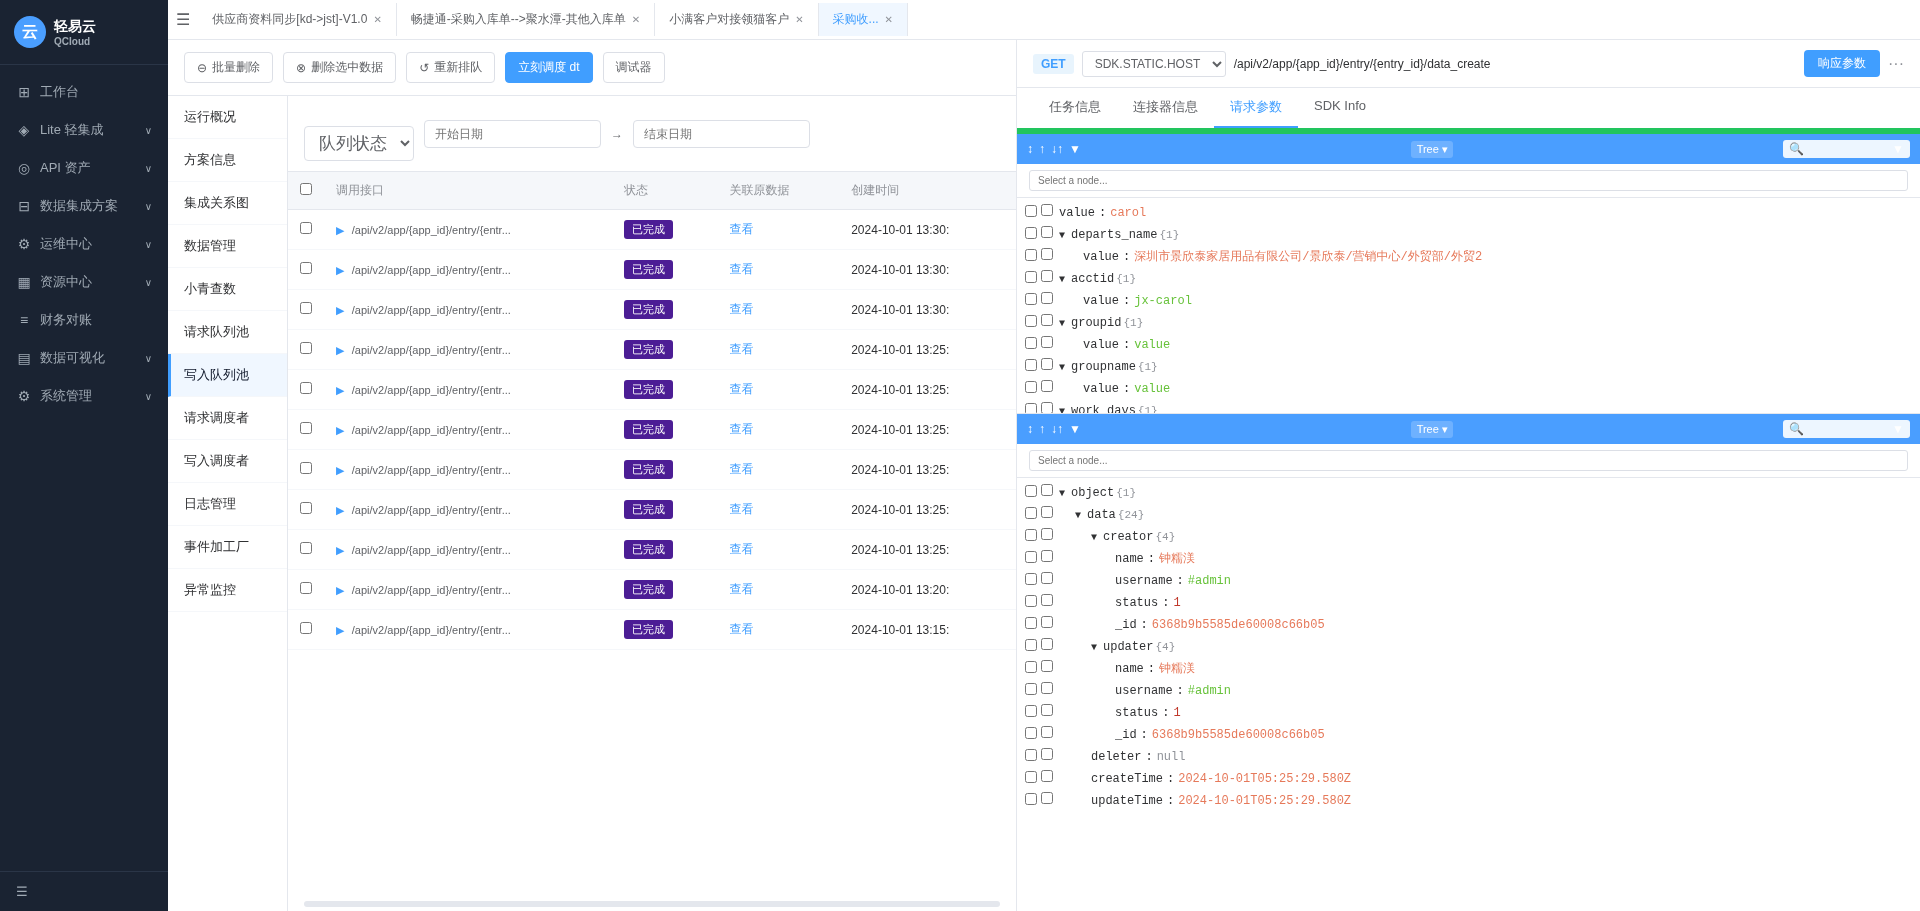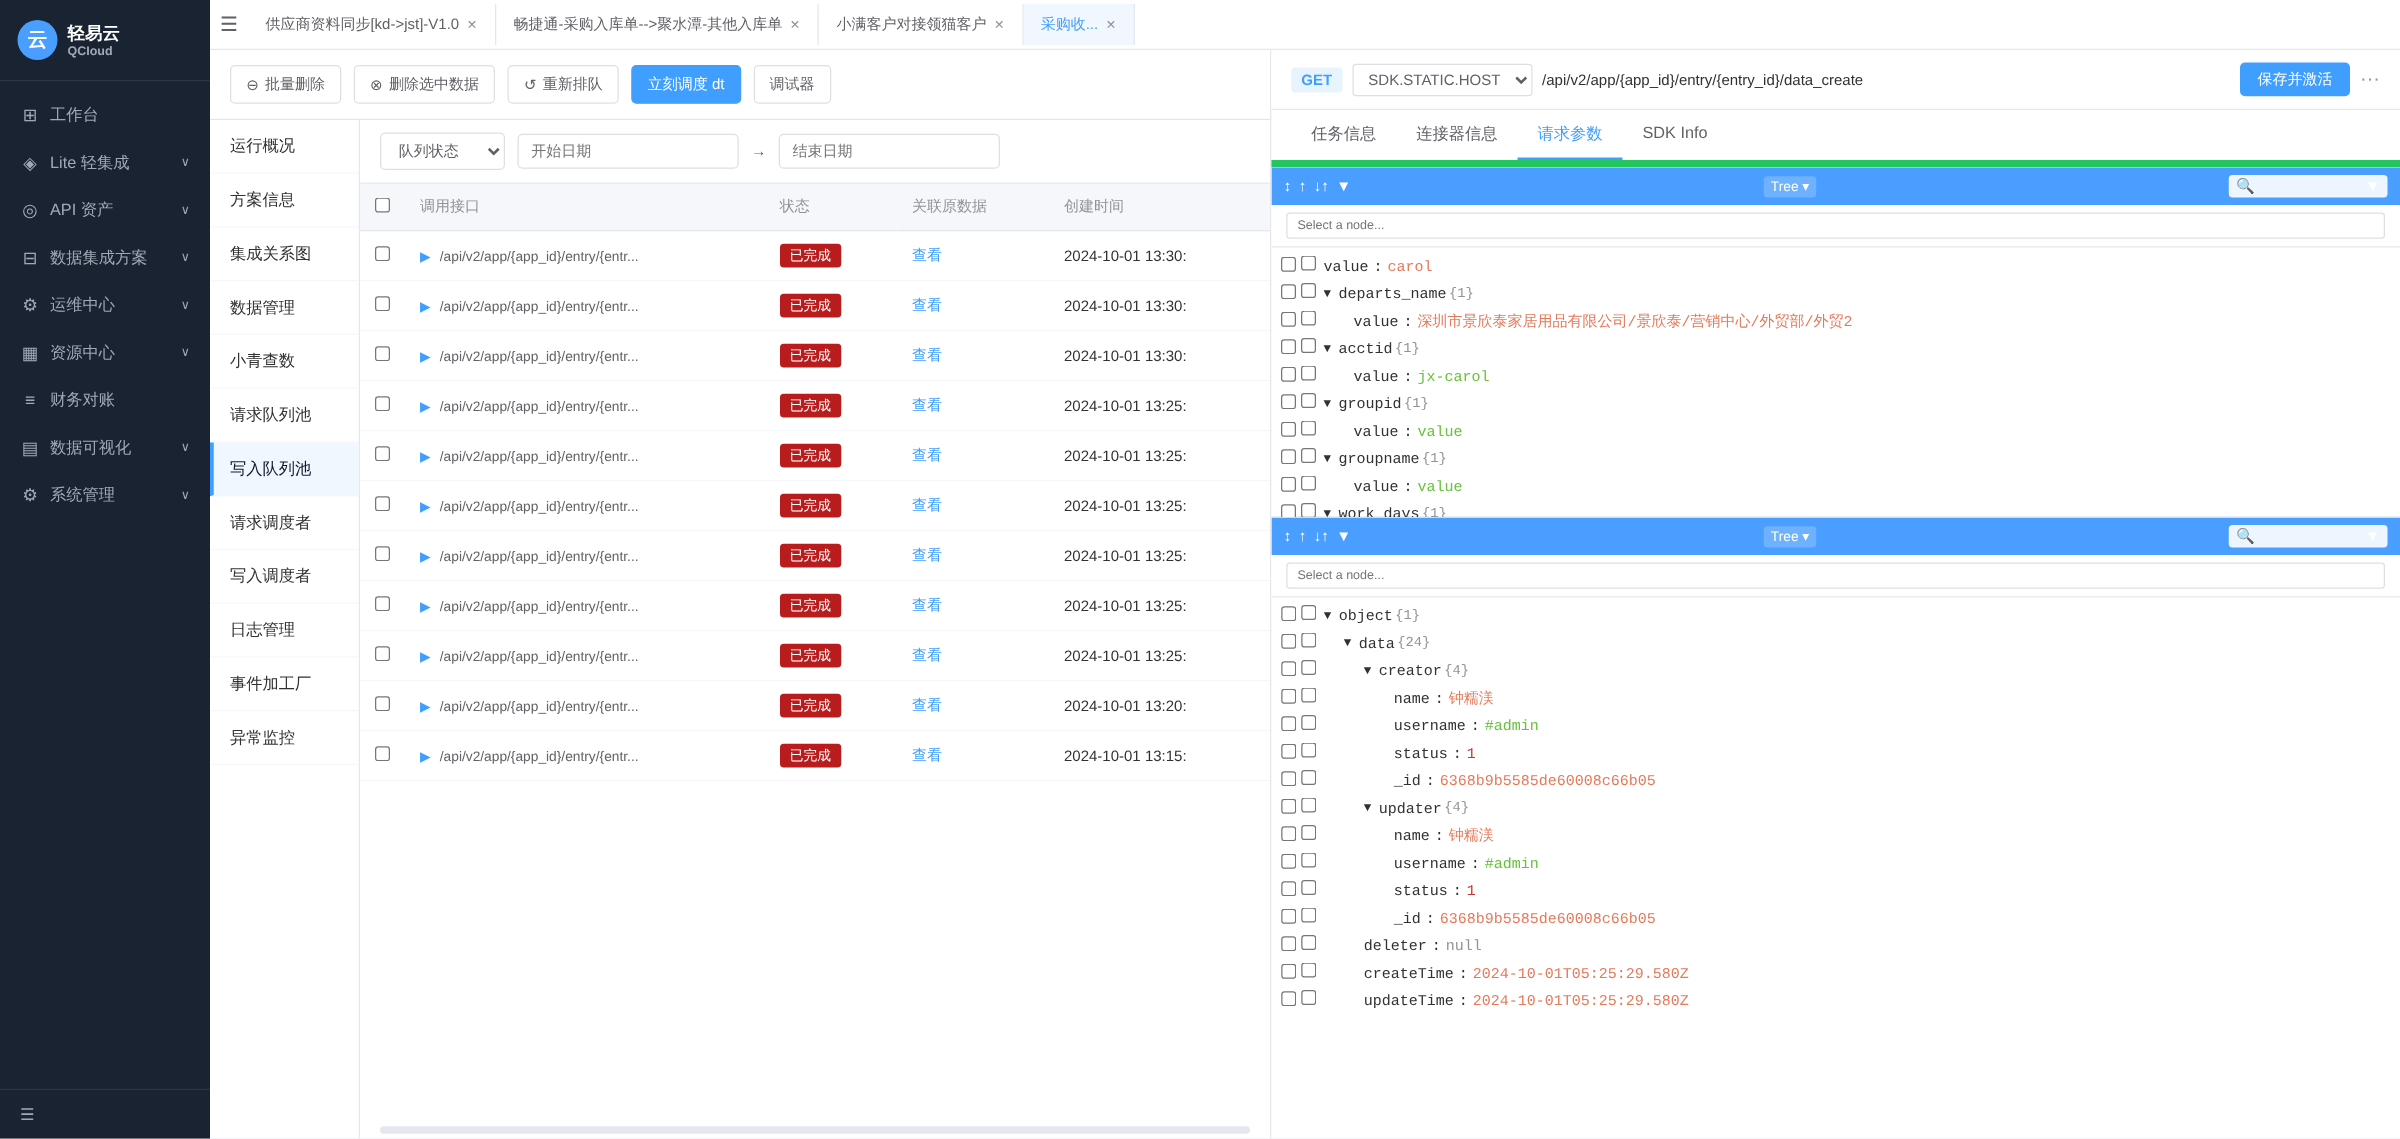--- a/index.html
+++ b/index.html
@@ -137,24 +137,25 @@
       align-items: center;
       gap: 10px;
       padding: 10px 16px;
       border-bottom: 1px solid #e4e7ed;
       flex-shrink: 0;
     }
     .filter-select {
       padding: 6px 10px;
       border: 1px solid #dcdfe6;
       border-radius: 4px;
-      font-size: 12px;
+      font-size: 17px;
       color: #606266;
       background: #fff;
       min-width: 100px;
+      margin-top: 20px;
     }
     .filter-date {
       padding: 6px 10px;
       border: 1px solid #dcdfe6;
       border-radius: 4px;
       font-size: 12px;
       color: #c0c4cc;
       background: #fff;
       min-width: 120px;
     }
@@ -216,21 +217,21 @@
       vertical-align: middle;
     }
 
     .status-badge {
       display: inline-block;
       padding: 2px 8px;
       border-radius: 3px;
       font-size: 11px;
       color: #fff;
     }
-    .status-done { background: #b91c1c; }
+    .status-done { background: #4c1d95; }
     .link-btn {
       color: #409eff;
       cursor: pointer;
       font-size: 12px;
     }
     .api-url { color: #606266; font-size: 11px; }
 
     
     .table-scroll-area {
       flex: 1;
@@ -792,21 +793,21 @@
     </div>
 
     <div class="right-panel">
 
       <div class="api-bar">
         <span class="method-badge">GET</span>
         <select class="host-select">
           <option>SDK.STATIC.HOST</option>
         </select>
         <span class="api-path">/api/v2/app/{app_id}/entry/{entry_id}/data_create</span>
-        <button class="save-btn">保存并激活</button>
+        <button class="save-btn">响应参数</button>
         <span class="more-btn">···</span>
       </div>
 
       <div class="right-tabs">
         <div class="right-tab">
           <span>任务信息</span>
         </div>
         <div class="right-tab">
           <span>连接器信息</span>
         </div>

